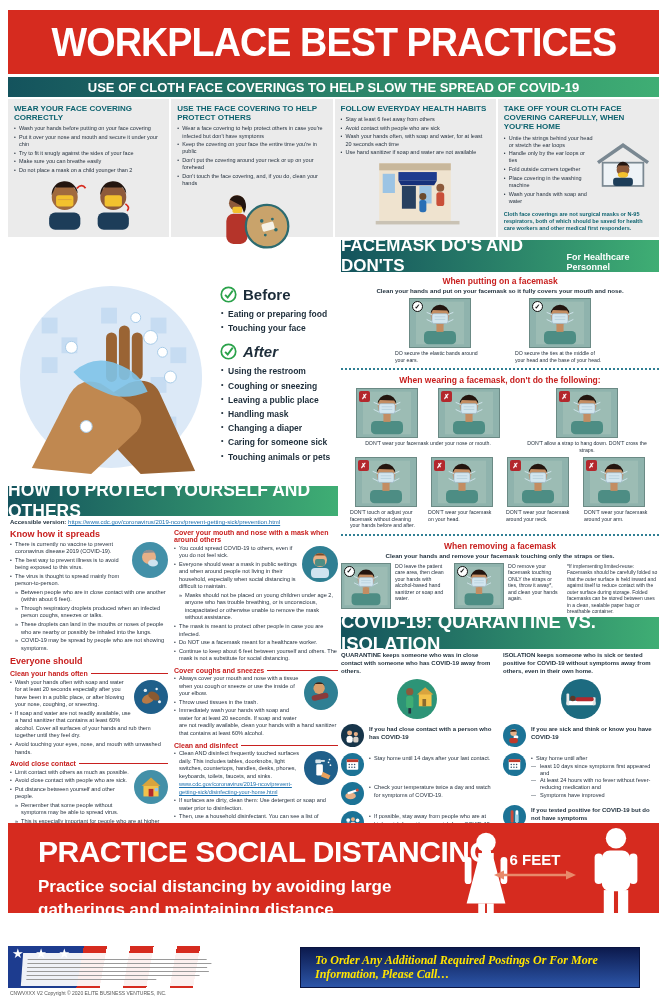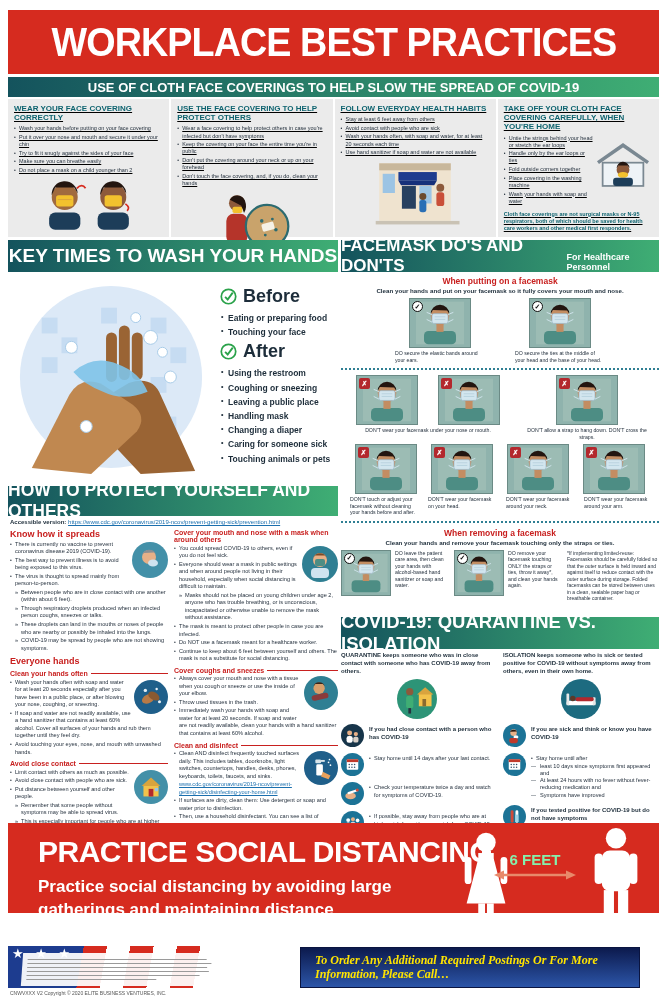--- a/index.html
+++ b/index.html
@@ -13,38 +13,38 @@
   #title-banner span { font-size:41px; font-weight:bold; letter-spacing:-1px; transform:scaleX(.92); white-space:nowrap; }
   .teal-bar { background:linear-gradient(90deg,#14535d,#3fae74); color:#fff; display:flex; align-items:center; justify-content:center; }
   #subtitle-bar { left:8px; top:77px; width:651px; height:20px; font-size:13px; font-weight:bold; }
   #keytimes-banner { left:8px; top:240px; width:330px; height:32px; font-size:19px; font-weight:bold; }
   #facemask-banner { left:341px; top:240px; width:318px; height:32px; font-weight:bold; gap:13px; }
   #facemask-banner .big { font-size:17px; } #facemask-banner .small { font-size:9px; font-weight:bold;margin-top:12px; }
   #protect-banner { left:8px; top:486px; width:330px; height:30px; font-size:17.5px; font-weight:bold; }
   #quar-banner { left:341px; top:617px; width:318px; height:32px; font-size:18.5px; font-weight:bold; }
 
   
-  #cover-row { left:8px; top:99px; width:651px; height:138px; display:flex; gap:2px;text-decoration:underline; }
+  #cover-row { left:8px; top:99px; width:651px; height:138px; display:flex; gap:2px; }
   .cover-col { flex:1; background:#ebebeb; padding:5px 6px; display:flex; flex-direction:column; position:relative; }
   .cover-h { color:#0f6470; font-weight:bold; font-size:8px; line-height:1.15; margin-bottom:3px; }
   .cover-ul .cli { position:relative; padding-left:5px; font-size:5.5px; line-height:1.3; color:#26323f; margin-bottom:1.5px; }
   .cover-ul .cli::before { content:"•"; position:absolute; left:0; font-size:5px; }
   .illus { margin-top:auto; align-self:center; }
   .cover-note { margin-top:auto; font-size:5.5px; font-weight:bold; color:#0f6470; line-height:1.3; }
   #col4-house { position:absolute; right:4px; top:42px; }
 
   
   #wash-sec { left:8px; top:274px; width:330px; height:210px; }
   #hands-illus { position:absolute; left:4px; top:4px; }
   #wash-lists { position:absolute; left:212px; top:10px; width:118px; }
   .chk-row { display:flex; align-items:center; gap:6px; margin:2px 0 6px; }
-  .chk-label { font-size:18px; font-weight:bold; color:#1d2d3a; }
+  .chk-label { font-size:15px; font-weight:bold; color:#1d2d3a; }
   .wli { position:relative; padding-left:8px; font-size:8.5px; font-weight:bold; color:#1d2d3a; margin-bottom:4px; line-height:1.2; }
   .wli::before { content:"•"; position:absolute; left:1px; color:#1d2d3a; font-size:7px; }
-  .wl-after { margin-top:4px; }
+  .wl-after { margin-top:10px;font-style:italic; }
 
   
   #protect-access { left:10px; top:519px; width:328px; font-size:6px; color:#1d2d3a; }
   #protect-access b { font-weight:bold; }
   .lnk-text { color:#1a6fae; text-decoration:underline; }
   #protect-cols { left:8px; top:529px; width:330px; height:290px; }
   #pcol-left { position:absolute; left:2px; top:0; width:158px; }
   #pcol-right { position:absolute; left:166px; top:0; width:164px; }
   .psec { margin-bottom:4px; }
   .ph { color:#c8201f; font-weight:bold; font-size:7px; display:flex; align-items:center; gap:3px; margin-bottom:1.5px; }
@@ -92,21 +92,21 @@
   .q-line[data-lvl="b"] { padding-left:5px; } .q-line[data-lvl="b"]::before { content:"•"; position:absolute; left:0; font-size:5px; }
   .q-line[data-lvl="d"] { padding-left:9px; } .q-line[data-lvl="d"]::before { content:"—"; position:absolute; left:0; font-size:5px; }
 
   
   #social { left:8px; top:823px; width:651px; height:90px; background:#d62b1f; color:#fff; overflow:hidden; }
   #social-title { position:absolute; left:30px; top:12px; font-size:30px; font-weight:bold; letter-spacing:-.5px; }
   #social-body { position:absolute; left:30px; top:53px; width:420px; font-size:17px; font-weight:bold; line-height:1.35; }
   #sil-woman { position:absolute; right:142px; top:6px; }
   #sil-man { position:absolute; right:14px; top:4px; }
   #feet-label { position:absolute; right:78px; top:28px; width:92px; text-align:center; }
-  #feet-label .txt { font-size:15px; font-weight:bold; color:#86efac; }
+  #feet-label .txt { font-size:15px; font-weight:bold; color:#ffffff; }
 
   
   #footer-flag { left:8px; top:946px; width:284px; height:42px; overflow:hidden;
     background:linear-gradient(100deg,#1d3c8f 0 26%, #d62b1f 26% 34%, #ffffff 34% 42%, #d62b1f 42% 50%, #ffffff 50% 58%, #d62b1f 58% 66%, #ffffff 66%); }
   #flag-stars { position:absolute; left:4px; top:0px; color:#fff; font-size:13px; letter-spacing:4px; }
   #disclaimer { position:absolute; left:14px; top:7px; width:196px; background:rgba(255,255,255,.93); padding:3px 5px; transform:skewX(-4deg); }
   .dline { height:1.5px; background:#9a9a9a; margin:2.5px 0; }
   #footer-order { left:300px; top:947px; width:340px; height:41px; background:linear-gradient(180deg,#0c1a4d,#2c55a8);
     color:#ffe400; font-family:"Liberation Serif", serif; font-style:italic; font-weight:bold; font-size:12px; line-height:1.1;
     display:flex; align-items:center; padding:3px 14px; border:1px solid #0a1440; }
@@ -220,23 +220,20 @@
             <circle cx="55" cy="48" r="11" fill="#8d5a3b"></circle>
             <path d="M44 46 a11 11 0 0 1 22 -1 l-3 -4 -16 0z" fill="#23150f"></path>
             <ellipse cx="55" cy="57" rx="9" ry="5" fill="#f2c12e"></ellipse>
             <rect x="38" y="62" width="34" height="14" rx="5" fill="#1d3d59"></rect>
           </svg>
       </span>
       <div class="cover-note">Cloth face coverings are not surgical masks or N-95 respirators, both of which should be saved for health care workers and other medical first responders.</div>
     </div>
   </div>
 
-  <div id="keytimes-banner" class="abs teal-bar">
-    <span>KEY TIMES TO WASH YOUR HANDS</span>
-  </div>
   <div id="facemask-banner" class="abs teal-bar">
     <span class="big">FACEMASK DO'S AND DON'TS</span>
     <span class="small">For Healthcare Personnel</span>
   </div>
 
   <div id="wash-sec" class="abs">
     <span id="hands-illus">
       <svg width="198" height="198" viewBox="0 0 200 200">
         <circle cx="100" cy="100" r="92" fill="#dce9f7"></circle>
         <g fill="#c6dcf2">
@@ -337,20 +334,21 @@
                 <line x1="21" y1="26" x2="15" y2="23" stroke="#d3e6ef"></line>
                 <line x1="39" y1="17.5" x2="45" y2="15" stroke="#d3e6ef"></line>
                 <line x1="39" y1="26" x2="45" y2="23" stroke="#d3e6ef"></line>
                 <line x1="24" y1="20" x2="36" y2="20" stroke="#aecbd8" stroke-width=".8"></line>
                 <line x1="24" y1="23" x2="36" y2="23" stroke="#aecbd8" stroke-width=".8"></line>
               </svg></span><span class="bdg">✓</span></div>
         <div class="cap">DO secure the ties at the middle of your head and the base of your head.</div>
       </div>
     </div>
     <div class="dotted"></div>
+    <div class="fm-h">When wearing a facemask, don't do the following:</div>
     <div class="tile-row" style="margin-top:3px">
       <div class="grp">
         <div class="grp-tiles">
           <div class="tile dont"><span class="face-slot"><svg viewBox="0 0 60 54">
                   <rect x="3" y="3" width="54" height="48" fill="#9cbcb4"></rect>
                   <circle cx="30" cy="19" r="10.5" fill="#c38d62"></circle>
                   <path d="M19.5 17 a10.5 10.5 0 0 1 21 0 l-2.5 -4 -16 -.5z" fill="#23150f"></path>
                   <rect x="12" y="36" width="36" height="15" rx="5" fill="#4d8d84"></rect>
                   <rect x="26" y="29" width="8" height="8" fill="#c38d62"></rect>
                   <rect x="21" y="16.5" width="18" height="11" rx="2" fill="#d3e6ef" stroke="#9db8c9" stroke-width=".8"></rect>
@@ -527,21 +525,21 @@
             <div class="pl" data-lvl="b1"><span>The best way to prevent illness is to avoid being exposed to this virus.</span></div>
             <div class="pl" data-lvl="b1"><span>The virus is thought to spread mainly from person-to-person.</span></div>
             <div class="pl" data-lvl="b2"><span>Between people who are in close contact with one another (within about 6 feet).</span></div>
             <div class="pl" data-lvl="b2"><span>Through respiratory droplets produced when an infected person coughs, sneezes or talks.</span></div>
             <div class="pl" data-lvl="b2"><span>These droplets can land in the mouths or noses of people who are nearby or possibly be inhaled into the lungs.</span></div>
             <div class="pl" data-lvl="b2"><span>COVID-19 may be spread by people who are not showing symptoms.</span></div>
           </div>
       </div>
       <div class="psec">
         <div class="ph big">
-            <span>Everyone hands</span>
+            <span>Everyone should</span>
           </div>
       </div>
       <div class="psec">
         <div class="ph rule">
             <span>Clean your hands often</span>
           </div>
         <span class="picon"><svg width="34" height="34" viewBox="0 0 36 36">
               <circle cx="18" cy="18" r="18" fill="#1f5f8a"></circle>
               <ellipse cx="15" cy="20" rx="7" ry="4.5" fill="#b97a46" transform="rotate(-25 15 20)"></ellipse>
               <ellipse cx="21" cy="17" rx="6.5" ry="4" fill="#8a5a32" transform="rotate(30 21 17)"></ellipse>

